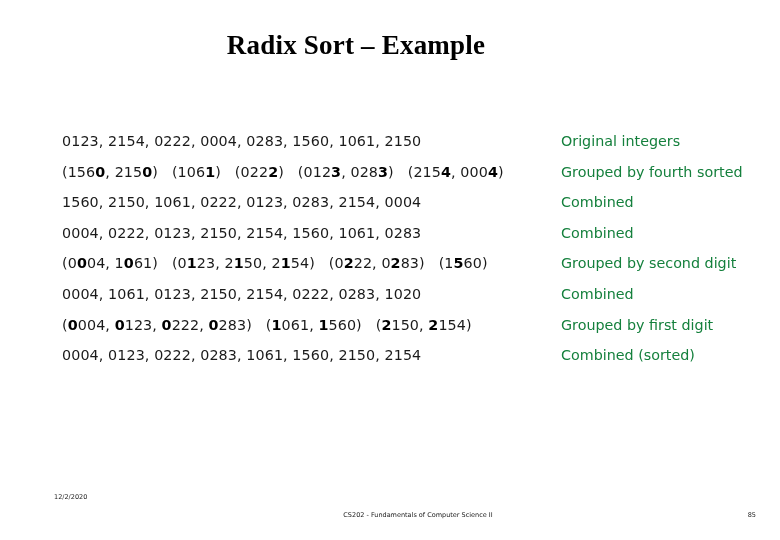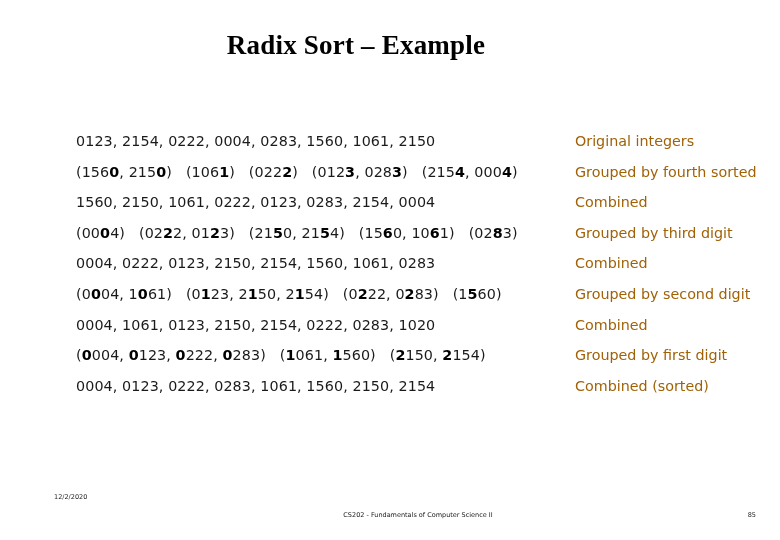--- a/index.html
+++ b/index.html
@@ -24,21 +24,21 @@
     width: 712px;
     text-align: center;
     font-family: "Liberation Serif", serif;
     font-weight: bold;
     font-size: 27px;
     color: #000000;
     letter-spacing: 0.2px;
   }
   .content {
     position: absolute;
-    left: 76px;
+    left: 62px;
     top: 133px;
     width: 660px;
     text-decoration: underline;
   }
   .row {
     position: relative;
     height: 30.6px;
     white-space: nowrap;
   }
   .seq {
@@ -54,21 +54,21 @@
   .seq b {
     font-weight: bold;
     color: #000000;
   }
   .label {
     position: absolute;
     left: 499px;
     top: 0;
     font-family: "DejaVu Sans", sans-serif;
     font-size: 14.3px;
-    color: #a16207;
+    color: #15803d;
     white-space: nowrap;
   }
   .footer-date {
     position: absolute;
     left: 28px;
     top: 493px;
     font-family: "DejaVu Sans", sans-serif;
     font-size: 6.5px;
     color: #1a1a1a;
     margin-left: 26px;
@@ -110,24 +110,20 @@
     <div class="row">
       <div class="seq">(156<b>0</b>, 215<b>0</b>)&nbsp;&nbsp; (106<b>1</b>)&nbsp;&nbsp; (022<b>2</b>)&nbsp;&nbsp; (012<b>3</b>, 028<b>3</b>)&nbsp;&nbsp; (215<b>4</b>, 000<b>4</b>)</div>
       <div class="label">Grouped by fourth sorted</div>
     </div>
 
     <div class="row">
       <div class="seq">1560, 2150, 1061, 0222, 0123, 0283, 2154, 0004</div>
       <div class="label">Combined</div>
     </div>
 
-    <div class="row">
-      <div class="seq">(00<b>0</b>4)&nbsp;&nbsp; (02<b>2</b>2, 01<b>2</b>3)&nbsp;&nbsp; (21<b>5</b>0, 21<b>5</b>4)&nbsp;&nbsp; (15<b>6</b>0, 10<b>6</b>1)&nbsp;&nbsp; (02<b>8</b>3)</div>
-      <div class="label">Grouped by third digit</div>
-    </div>
 
     <div class="row">
       <div class="seq">0004, 0222, 0123, 2150, 2154, 1560, 1061, 0283</div>
       <div class="label">Combined</div>
     </div>
 
     <div class="row">
       <div class="seq">(0<b>0</b>04, 1<b>0</b>61)&nbsp;&nbsp; (0<b>1</b>23, 2<b>1</b>50, 2<b>1</b>54)&nbsp;&nbsp; (0<b>2</b>22, 0<b>2</b>83)&nbsp;&nbsp; (1<b>5</b>60)</div>
       <div class="label">Grouped by second digit</div>
     </div>

